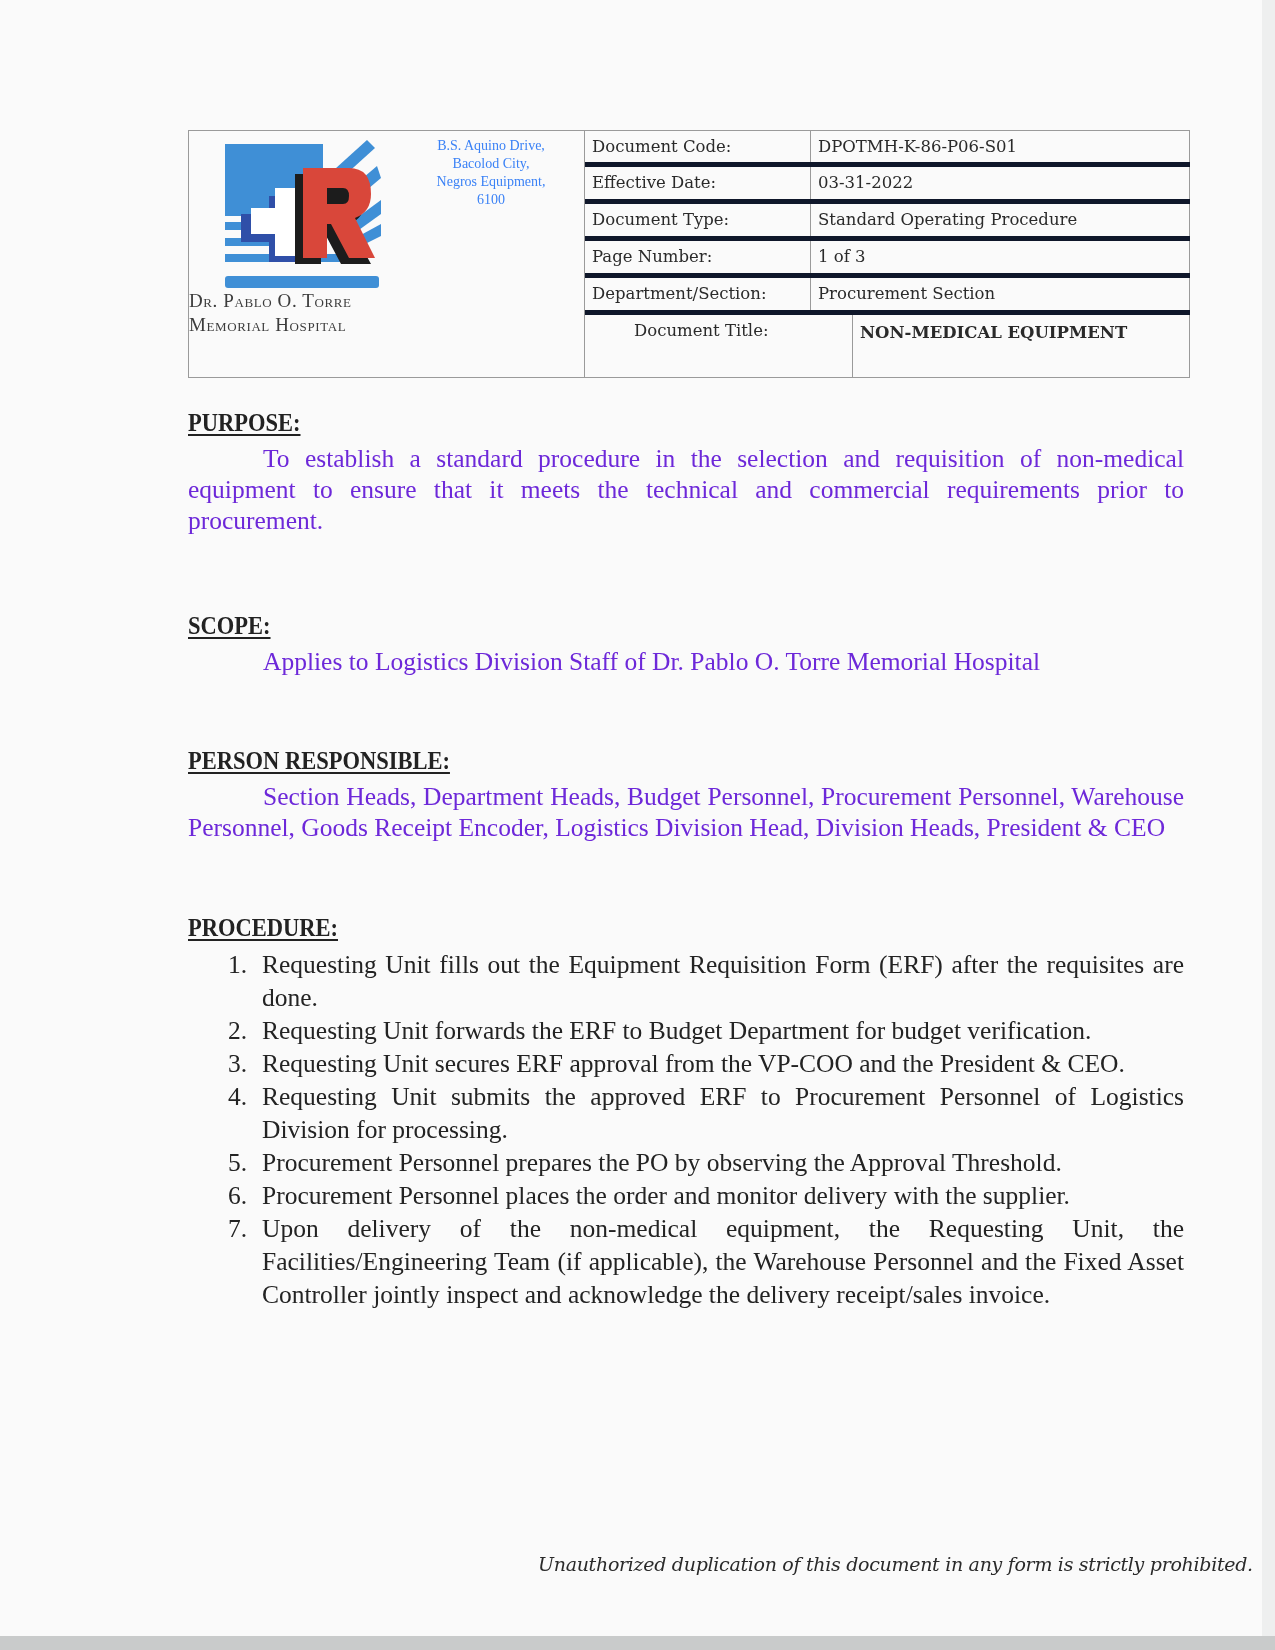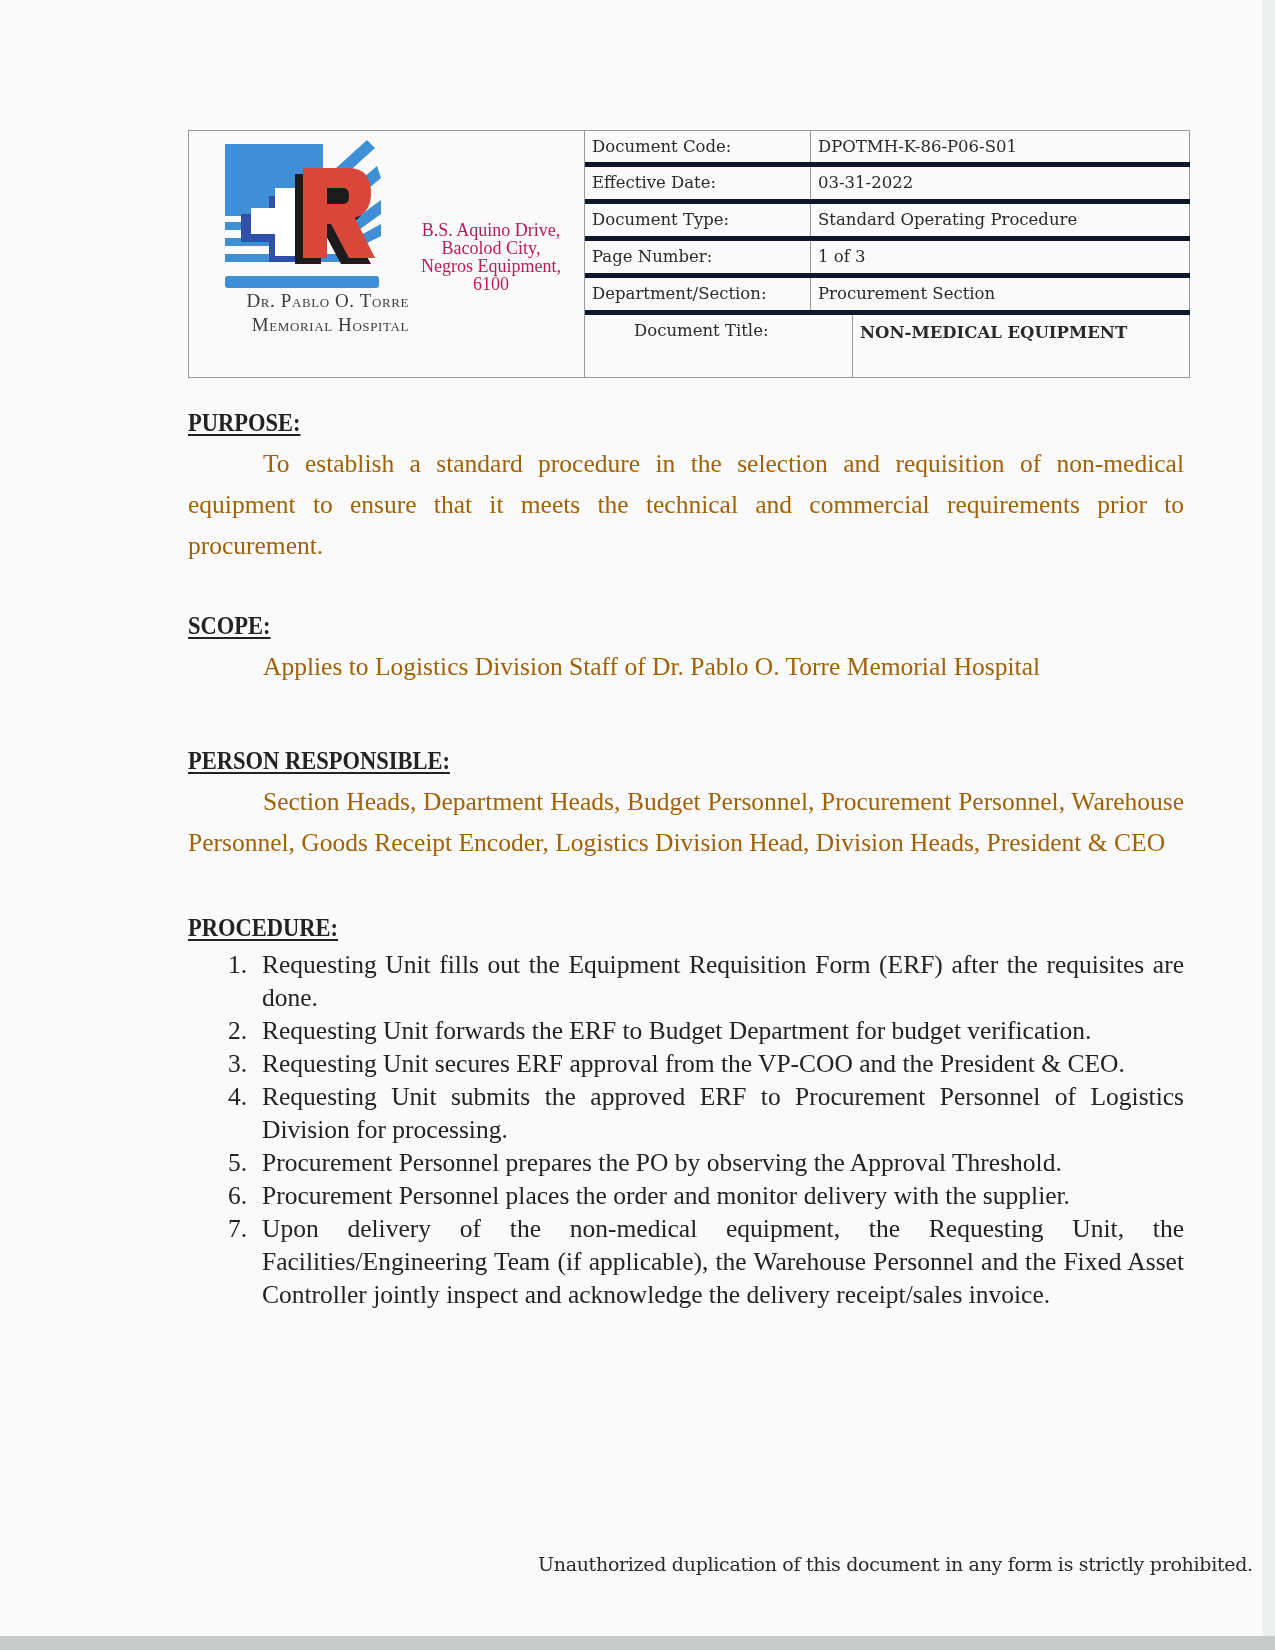--- a/index.html
+++ b/index.html
@@ -17,62 +17,62 @@
     .right-band { position: absolute; left: 1262px; top: 0; width: 13px; height: 1650px; background: #eeefef; }
 
     
     .hdr {
       position: absolute; left: 188px; top: 130px; width: 1002px; height: 248px;
       border: 1px solid #9a9a9a; box-sizing: border-box;
     }
     .logo-cell { position: absolute; left: 0; top: 0; width: 208px; height: 246px; }
     .addr-cell {
       position: absolute; left: 208px; top: 0; width: 188px; height: 246px;
-      display: flex; align-items: center; justify-content: center; text-align: center;
-      font-size: 18px; line-height: 18px; color: #be185d; padding-top: 6px; box-sizing: border-box;
+      display: flex; align-items: flex-start; justify-content: center; text-align: center;
+      font-size: 14px; line-height: 18px; color: #3b82f6; padding-top: 6px; box-sizing: border-box;
     }
     .meta {
       position: absolute; left: 395px; top: 0; width: 606px; height: 246px;
       border-left: 1px solid #9a9a9a; box-sizing: border-box;
     }
     .meta-row { display: flex; border-bottom: 5px solid #0f172a; box-sizing: border-box; }
     .meta-row:last-child { border-bottom: none; margin-left: 42px; }
     .meta-label {
       width: 226px; border-right: 1px solid #9a9a9a; box-sizing: border-box;
       padding: 6px 0 0 7px; font-family: "DejaVu Serif", serif; font-size: 16.5px; color: #2a2a2a;
     }
     .meta-value {
       flex: 1; padding: 6px 0 0 7px; font-family: "DejaVu Serif", serif; font-size: 16.5px; color: #2a2a2a;
     }
     .meta-value.bold { font-weight: bold; line-height: 25px; padding-top: 5px; }
 
     .logo-svg { position: absolute; left: 36px; top: 7px; }
     .hospital-name {
-      position: absolute; left: 0; top: 158px; width: 220px; text-align: right;
+      position: absolute; left: 0; top: 158px; width: 220px; text-align: left;
       font-family: "Liberation Serif", serif; font-size: 19px; letter-spacing: 0.6px;
       font-variant: small-caps; color: #3c3c3c; line-height: 24px;
     }
 
     
     .section-head {
       position: absolute; left: 188px; font-family: "Liberation Serif", serif; font-weight: bold;
       font-size: 25px; text-decoration: underline; text-underline-offset: 3px; color: #222;
       transform: scaleX(0.9); transform-origin: left center;
     }
     .para {
-      position: absolute; left: 188px; width: 996px; font-size: 25.5px; line-height: 41px;
-      text-align: justify; color: #a16207;
+      position: absolute; left: 188px; width: 996px; font-size: 25.5px; line-height: 31px;
+      text-align: justify; color: #6d28d9;
     }
     .para .indent { display: inline-block; width: 75px; }
     .proc-list { position: absolute; left: 188px; top: 948px; width: 996px; margin: 0; padding: 0; list-style: none; }
     .proc-item { position: relative; padding-left: 74px; font-size: 25.5px; line-height: 33px; text-align: justify; color: #232323; }
     .proc-num { position: absolute; left: 40px; top: 0; }
     .footer-note {
       position: absolute; left: 538px; top: 1553px; font-size: 19px; color: #2a2a2a;
-      font-family: "DejaVu Serif", serif; letter-spacing: -0.3px;
+      font-family: "DejaVu Serif", serif; letter-spacing: -0.3px; font-style: italic;
     }
   </style>
 </head>
 <body>
 
 <div class="page">
 
   <div class="hdr">
     <div class="logo-cell">
       <svg class="logo-svg" width="156" height="152" viewBox="0 0 156 152">

